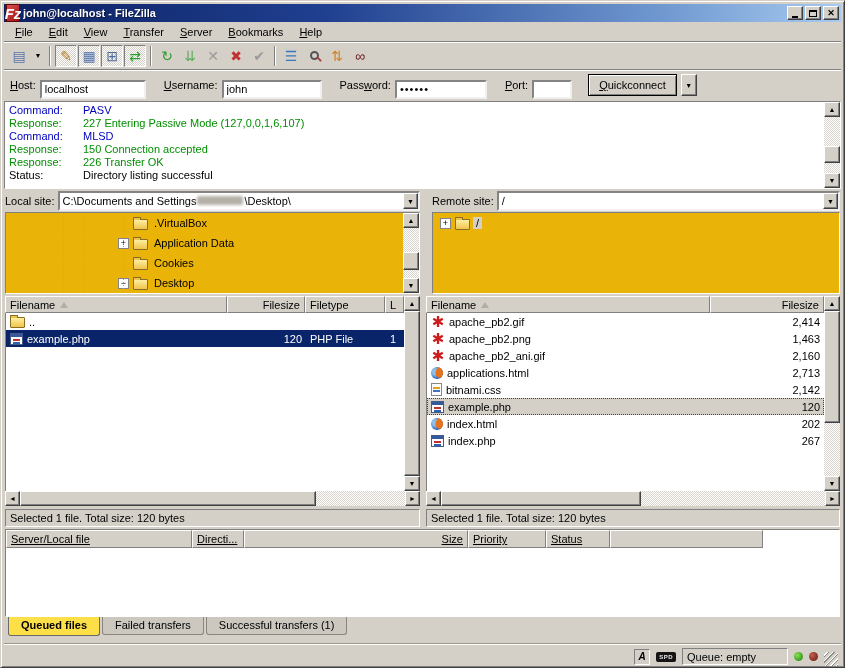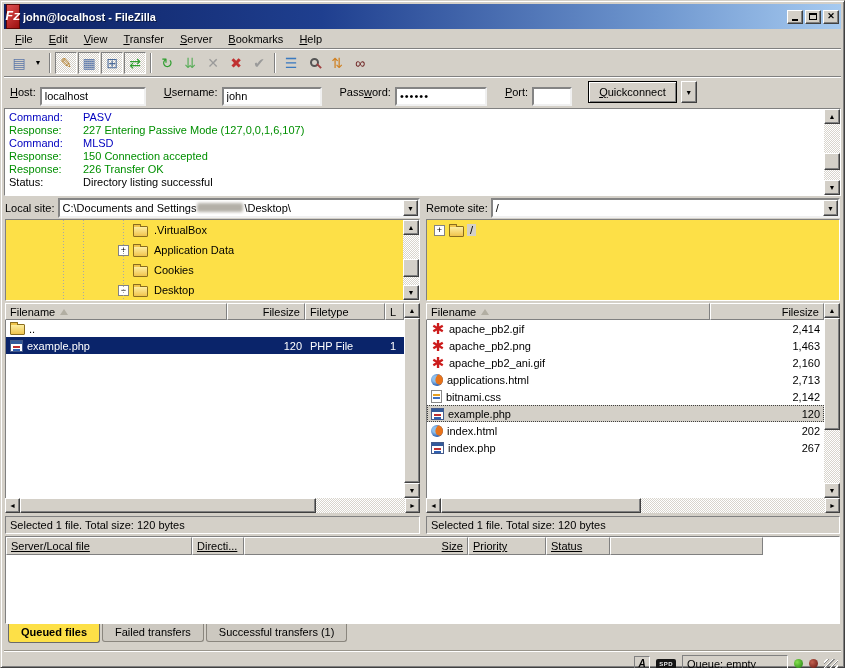--- a/index.html
+++ b/index.html
@@ -7,22 +7,22 @@
   .window{
     width:845px;height:668px;background:#d4d0c8;
     border:1px solid;border-color:#d4d0c8 #404040 #404040 #d4d0c8;
     box-shadow:inset 1px 1px 0 #fff, inset -1px -1px 0 #808080;
     padding:3px;display:flex;flex-direction:column;
     font:11px "Liberation Sans",sans-serif;color:#000;
   }
   
   .titlebar{flex:0 0 18px;display:flex;align-items:center;gap:3px;padding:0 2px;
     background:linear-gradient(90deg,#0d2163 0%,#1f3f8f 38%,#6f97cf 78%,#a6caf0 100%);}
-  .app-icon{width:14px;height:25px;flex:0 0 14px;background:linear-gradient(135deg,#e05050,#9c1010);
-    color:#fff;font-weight:bold;font-size:13px;font-style:italic;display:flex;align-items:center;justify-content:center;border:1px solid #5a0808;font-family:Liberation Mono, monospace;}
+  .app-icon{width:14px;height:18px;flex:0 0 14px;background:linear-gradient(135deg,#e05050,#9c1010);
+    color:#fff;font-weight:bold;font-size:15px;font-style:italic;display:flex;align-items:center;justify-content:center;border:1px solid #5a0808;}
   .title{color:#fff;font-weight:bold;flex:1;text-shadow:1px 1px 0 rgba(0,0,0,.45);white-space:nowrap;overflow:hidden;}
   .winbtns{display:flex;gap:2px;}
   .winbtn{width:16px;height:14px;background:#d4d0c8;border:1px solid;border-color:#fff #404040 #404040 #fff;
     box-shadow:inset -1px -1px 0 #808080;display:flex;align-items:center;justify-content:center;}
   .g-min{width:6px;height:2px;background:#000;margin-top:7px;}
   .g-max{width:8px;height:7px;border:1px solid #000;border-top-width:2px;}
   .g-close{font-size:9px;font-weight:bold;line-height:1;}
   
   .menubar{flex:0 0 20px;display:flex;align-items:center;padding:0 3px;border-bottom:1px solid #808080;box-shadow:0 1px 0 #fff;}
   .menu-item{padding:2px 8px;}
@@ -66,31 +66,31 @@
     box-shadow:inset -1px -1px 0 #808080;display:flex;align-items:center;justify-content:center;font-size:7px;line-height:1;}
   .vscroll{width:16px;flex:0 0 16px;display:flex;flex-direction:column;}
   .vtrack{flex:1;position:relative;}
   .vthumb{position:absolute;left:0;right:0;background:#d4d0c8;border:1px solid;border-color:#fff #404040 #404040 #fff;box-shadow:inset -1px -1px 0 #808080;}
   .hscroll{flex:0 0 15px;display:flex;width:100%;}
   .hscroll .sbtn{width:15px;flex:0 0 15px;height:100%;}
   .htrack{flex:1;position:relative;}
   .hthumb{position:absolute;top:0;bottom:0;background:#d4d0c8;border:1px solid;border-color:#fff #404040 #404040 #fff;box-shadow:inset -1px -1px 0 #808080;}
   .log-vscroll{position:absolute;right:0;top:0;bottom:0;}
   
-  .mid{flex:0 0 103px;display:flex;gap:6px;padding:0 1px;margin-top:1px;}
+  .mid{flex:0 0 103px;display:flex;gap:12px;padding:0 1px;margin-top:1px;}
   .pane{display:flex;flex-direction:column;min-width:0;}
   .pane.local{flex:0 0 415px;}
   .pane.remote{flex:1;}
   .site-row{flex:0 0 21px;display:flex;align-items:center;gap:3px;padding-bottom:1px;}
   .combo{flex:1;height:20px;background:#fff;border:2px solid;border-color:#848484 #f0f0f0 #f0f0f0 #848484;
     display:flex;align-items:center;padding:0 18px 0 3px;position:relative;white-space:nowrap;overflow:hidden;}
   .combo-btn{position:absolute;right:0;top:0;bottom:0;width:15px;background:#d4d0c8;border:1px solid;
     border-color:#fff #404040 #404040 #fff;box-shadow:inset -1px -1px 0 #808080;display:flex;align-items:center;justify-content:center;font-size:7px;}
   .blur-redact{display:inline-block;width:46px;height:9px;background:#b4b0a8;border-radius:2px;filter:blur(1.5px);margin:0 1px;}
-  .tree{flex:1;background:#fde047;border:1px solid;border-color:#808080 #fff #fff #808080;position:relative;overflow:hidden;}
+  .tree{flex:1;background:#eab308;border:1px solid;border-color:#808080 #fff #fff #808080;position:relative;overflow:hidden;}
   .guide{position:absolute;width:1px;top:0;bottom:0;background-image:repeating-linear-gradient(to bottom,#a8a8a8 0 1px,transparent 1px 3px);}
   .trow{height:20px;display:flex;align-items:center;gap:3px;padding-left:111px;white-space:nowrap;}
   .trow.root{padding-left:6px;}
   .tslot{width:13px;flex:0 0 13px;display:flex;align-items:center;justify-content:center;}
   .expander{width:11px;height:11px;background:#fff;border:1px solid #848484;font-size:9px;line-height:8px;text-align:center;}
   .tlabel{padding:0 3px;}
   .tlabel.sel-inactive{background:#d4d0c8;}
   .tree-vscroll{position:absolute;right:0;top:0;bottom:0;display:flex;flex-direction:column;width:16px;}
   
   .icon-folder{width:15px;height:11px;flex:0 0 15px;background:linear-gradient(#fdeea2,#f0c44c);

